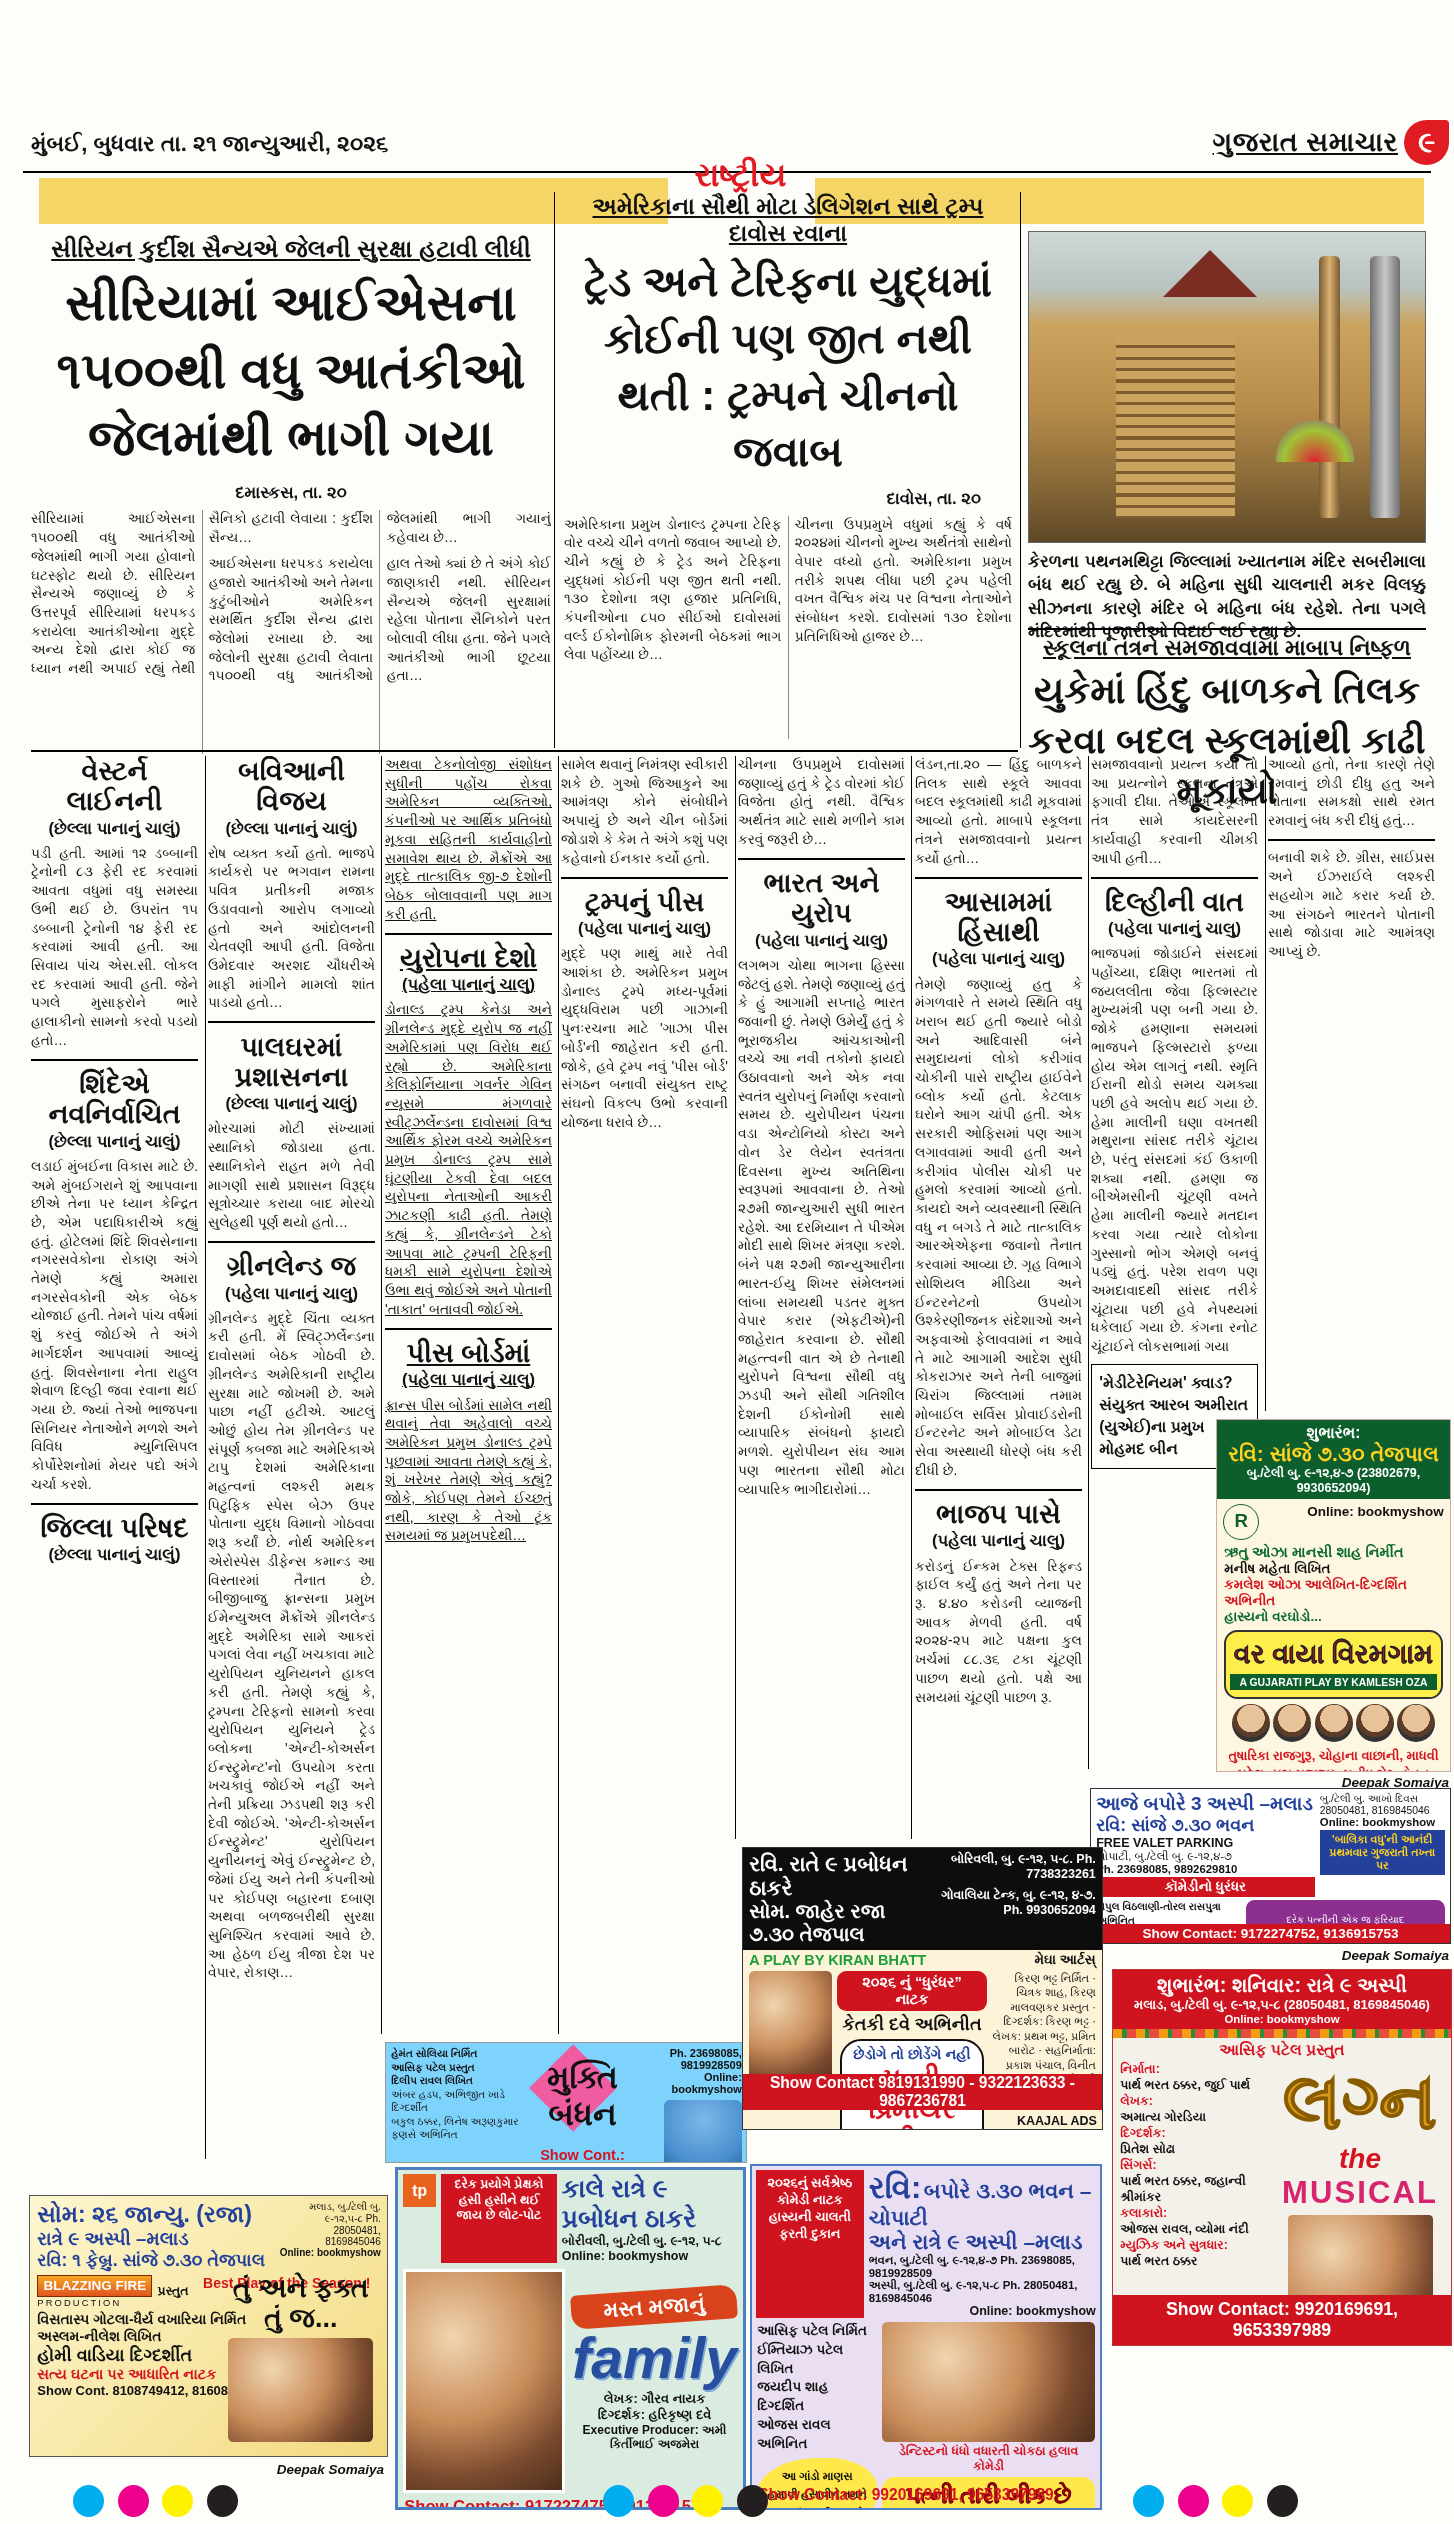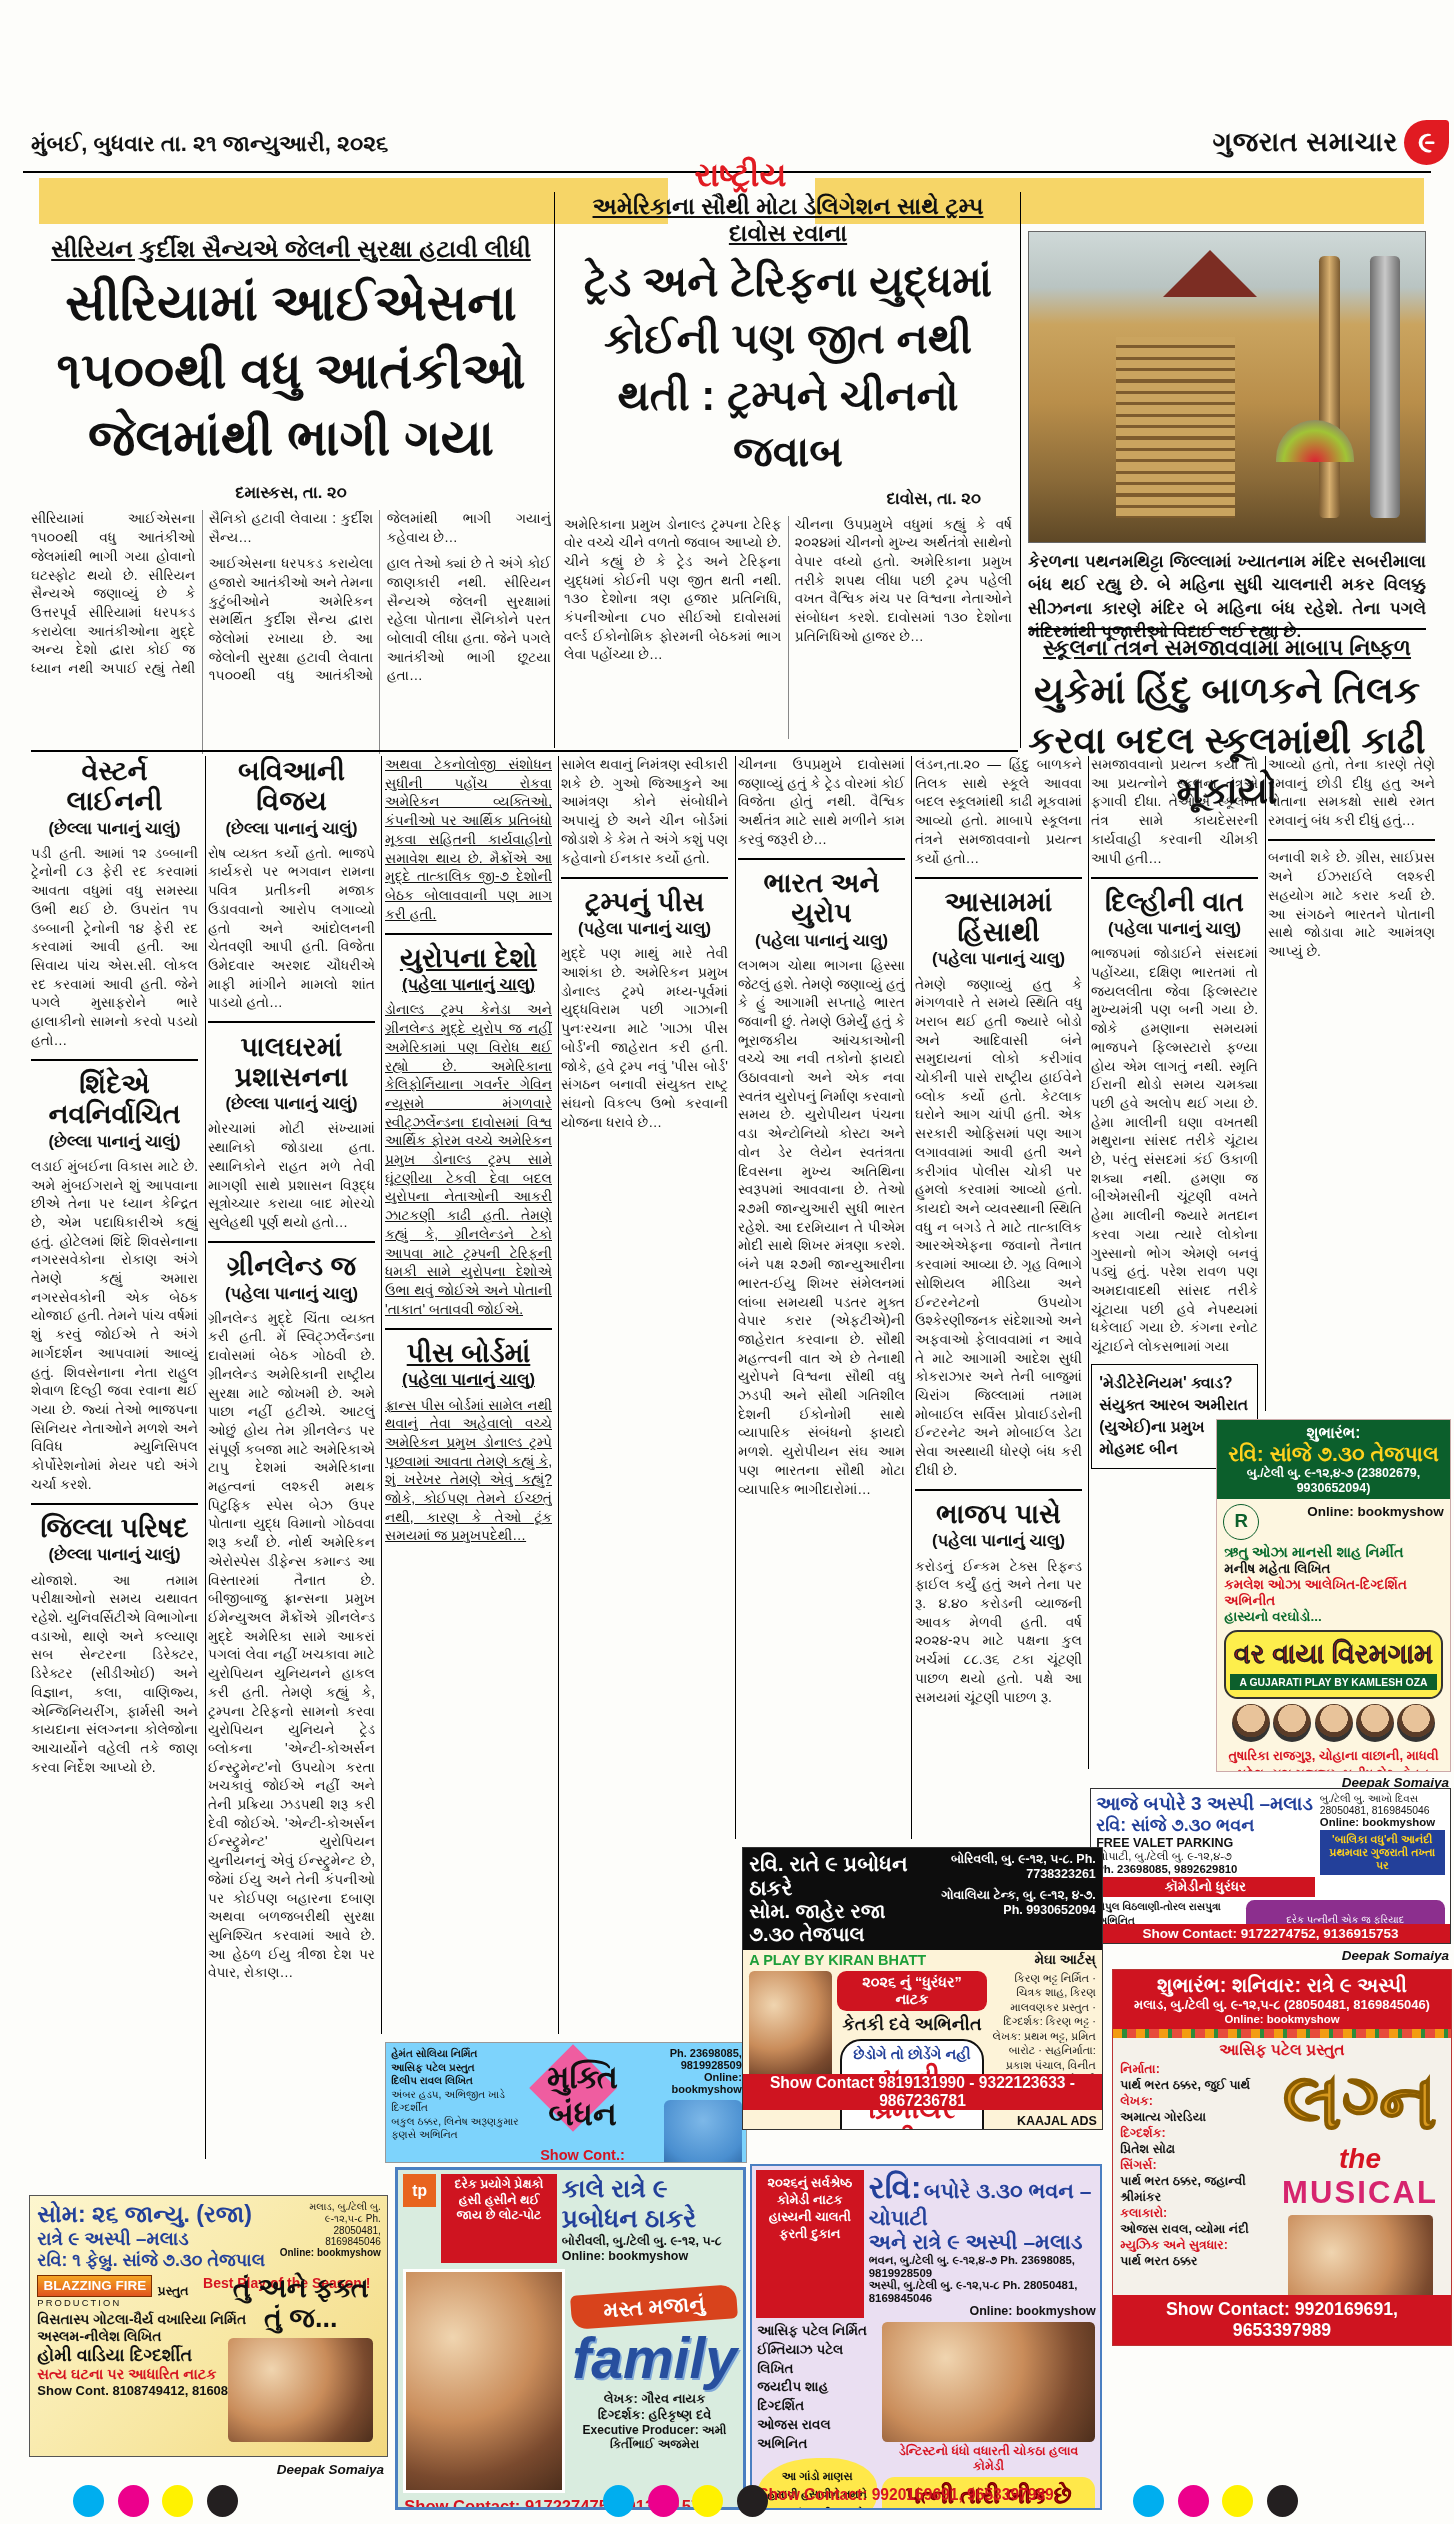--- a/index.html
+++ b/index.html
@@ -49,21 +49,21 @@
   .peoplebox{background:radial-gradient(circle at 30% 30%,#f0d5b0,#c98c5a 45%,#7a4a2e 75%,#4c2e1c);}
   .dots span{display:inline-block;width:31px;height:32px;border-radius:50%;margin-right:13.5px;}
   .d-c{background:#00aeef;} .d-m{background:#ec008c;} .d-y{background:#fff200;} .d-k{background:#231f20;}
 </style>
 </head>
 <body>
 
 <div class="page">
 
   <div class="abs dateline-top" style="left:31px;top:131px;">મુંબઈ, બુધવાર તા. ૨૧ જાન્યુઆરી, ૨૦૨૬</div>
-  <div class="abs masthead" style="left:1169px;top:127px;width:229px;text-align:right;">ગુજરાત સમાચાર</div>
+  <div class="abs masthead" style="left:1169px;top:127px;width:229px;text-align:right;text-decoration:underline;">ગુજરાત સમાચાર</div>
   <div class="pagebadge" style="left:1404px;top:120px;">
       <span>૯</span>
     </div>
   <div class="hairline" style="left:23.4px;top:171px;width:1408px;height:1.6px;"></div>
   <div class="yellowband" style="left:39px;top:178px;width:629px;"></div>
   <div class="yellowband" style="left:815px;top:178px;width:609px;"></div>
   <div class="abs section-label" style="left:668px;top:156px;width:145px;">રાષ્ટ્રીય</div>
 
   <div class="abs" style="left:31px;top:235px;width:520px;">
     <div class="kicker">સીરિયન કુર્દીશ સૈન્યએ જેલની સુરક્ષા હટાવી લીધી</div>
@@ -119,21 +119,20 @@
       <p class="bd">પડી હતી. આમાં ૧૨ ડબ્બાની ટ્રેનોની ૮૩ ફેરી રદ કરવામાં આવતા વધુમાં વધુ સમસ્યા ઉભી થઈ છે. ઉપરાંત ૧૫ ડબ્બાની ટ્રેનોની ૧૪ ફેરી રદ કરવામાં આવી હતી. આ સિવાય પાંચ એસ.સી. લોકલ રદ કરવામાં આવી હતી. જેને પગલે મુસાફરોને ભારે હાલાકીનો સામનો કરવો પડયો હતો…</p>
     </div>
     <div class="sec rt">
       <h3>શિંદેએ નવનિર્વાચિત</h3>
       <div class="cont">(છેલ્લા પાનાનું ચાલું)</div>
       <p class="bd">લડાઈ મુંબઈના વિકાસ માટે છે. અમે મુંબઈગરાને શું આપવાના છીએ તેના પર ધ્યાન કેન્દ્રિત છે, એમ પદાધિકારીએ કહ્યું હતું. હોટેલમાં શિંદે શિવસેનાના નગરસવેકોના રોકાણ અંગે તેમણે કહ્યું અમારા નગરસેવકોની એક બેઠક યોજાઈ હતી. તેમને પાંચ વર્ષમાં શું કરવું જોઈએ તે અંગે માર્ગદર્શન આપવામાં આવ્યું હતું. શિવસેનાના નેતા રાહુલ શેવાળ દિલ્હી જવા રવાના થઈ ગયા છે. જ્યાં તેઓ ભાજપના સિનિયર નેતાઓને મળશે અને વિવિધ મ્યુનિસિપલ કોર્પોરેશનોમાં મેયર પદો અંગે ચર્ચા કરશે.</p>
     </div>
     <div class="sec rt">
       <h3>જિલ્લા પરિષદ</h3>
       <div class="cont">(છેલ્લા પાનાનું ચાલું)</div>
-      <p class="bd">યોજાશે. આ તમામ પરીક્ષાઓનો સમય યથાવત રહેશે. યુનિવર્સિટીએ વિભાગોના વડાઓ, થાણે અને કલ્યાણ સબ સેન્ટરના ડિરેક્ટર, ડિરેક્ટર (સીડીઓઈ) અને વિજ્ઞાન, કલા, વાણિજ્ય, એન્જિનિયરીંગ, ફાર્મસી અને કાયદાના સંલગ્નના કોલેજોના આચાર્યોને વહેલી તકે જાણ કરવા નિર્દેશ આપ્યો છે.</p>
     </div>
   </div>
 
   <div class="col" style="left:208px;top:756px;height:1439px;">
     <div class="sec">
       <h3>બવિઆની વિજય</h3>
       <div class="cont">(છેલ્લા પાનાનું ચાલું)</div>
       <p class="bd">રોષ વ્યક્ત કર્યો હતો. ભાજપે કાર્યકરો પર ભગવાન રામના પવિત્ર પ્રતીકની મજાક ઉડાવવાનો આરોપ લગાવ્યો હતો અને આંદોલનની ચેતવણી આપી હતી. વિજેતા ઉમેદવાર અરશદ ચૌધરીએ માફી માંગીને મામલો શાંત પાડયો હતો…</p>
     </div>
     <div class="sec rt">

